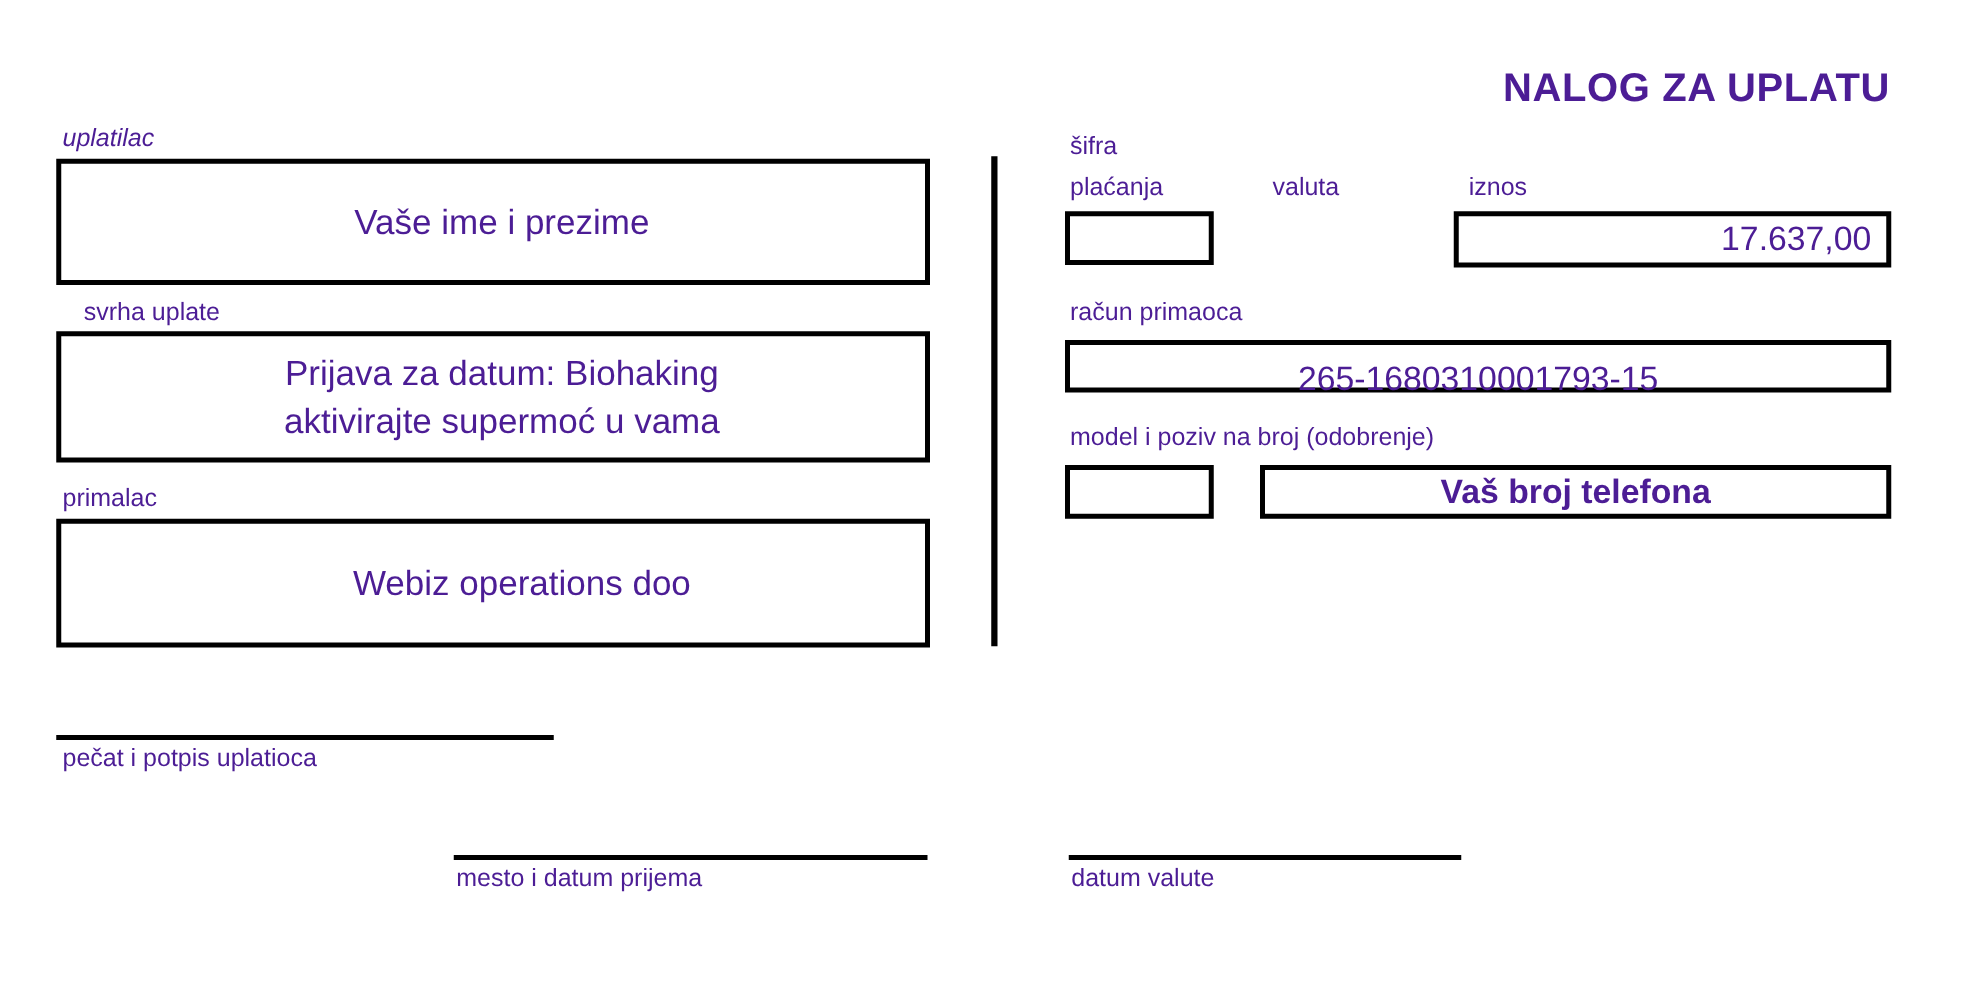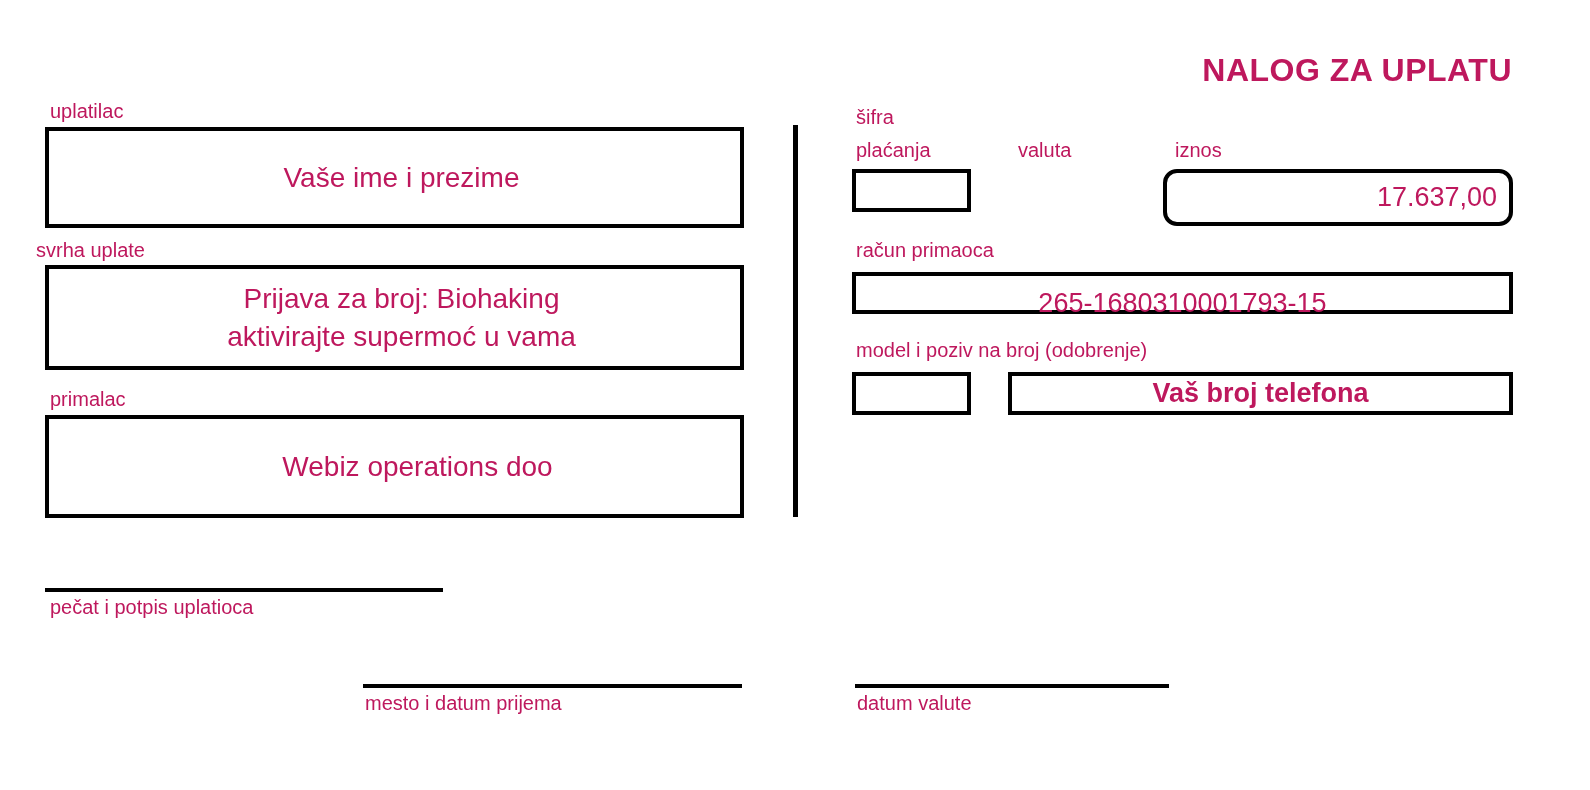--- a/index.html
+++ b/index.html
@@ -6,21 +6,21 @@
     margin: 0;
     padding: 0;
     background: #ffffff;
   }
   #page {
     position: relative;
     width: 1590px;
     height: 790px;
     background: #ffffff;
     font-family: "Liberation Sans", sans-serif;
-    color: #be185d;
+    color: #4c1d95;
     overflow: hidden;
   }
   .abs { position: absolute; }
 
   
   .form-title {
     font-size: 32px;
     font-weight: bold;
     letter-spacing: 0.5px;
     white-space: nowrap;
@@ -82,31 +82,31 @@
 </style>
 </head>
 <body>
 
 <div id="page">
 
   <div class="abs form-title" style="left:1020px; top:52px; width:492px;">NALOG ZA UPLATU</div>
 
   <div class="abs v-divider" style="left:793px; top:125px; height:392px;"></div>
 
-  <div class="abs label" style="left:50px; top:100px;">uplatilac</div>
+  <div class="abs label" style="left:50px; top:100px;font-style:italic;">uplatilac</div>
   <div class="abs box" style="left:45px; top:127px; width:699px; height:101px;">
     <div class="box-inner">
       <div class="val val-left pad-left">Vaše ime i prezime</div>
     </div>
   </div>
 
-  <div class="abs label" style="left:36px; top:239px;">svrha uplate</div>
+  <div class="abs label" style="left:67px; top:239px;">svrha uplate</div>
   <div class="abs box" style="left:45px; top:265px; width:699px; height:105px;">
     <div class="box-inner two-line">
-      <div class="val val-left pad-left">Prijava za broj: Biohaking</div>
+      <div class="val val-left pad-left">Prijava za datum: Biohaking</div>
       <div class="val val-left pad-left">aktivirajte supermoć u vama</div>
     </div>
   </div>
 
   <div class="abs label" style="left:50px; top:388px;">primalac</div>
   <div class="abs box" style="left:45px; top:415px; width:699px; height:103px;padding-left:32px;">
     <div class="box-inner">
       <div class="val val-left pad-left">Webiz operations doo</div>
     </div>
   </div>
@@ -115,21 +115,21 @@
   <div class="abs label" style="left:856px; top:139px;">plaćanja</div>
   <div class="abs box" style="left:852px; top:169px; width:119px; height:43px;">
     <div class="box-inner">
       <div class="val val-center" style="font-size:24px;"></div>
     </div>
   </div>
 
   <div class="abs label" style="left:1018px; top:139px;">valuta</div>
 
   <div class="abs label" style="left:1175px; top:139px;">iznos</div>
-  <div class="abs box" style="left:1163px; top:169px; width:350px; height:57px;border-radius:14px;">
+  <div class="abs box" style="left:1163px; top:169px; width:350px; height:45px;">
     <div class="box-inner">
       <div class="val val-right pad-right" style="font-size:27px;">17.637,00</div>
     </div>
   </div>
 
   <div class="abs label" style="left:856px; top:239px;">račun primaoca</div>
   <div class="abs box" style="left:852px; top:272px; width:661px; height:42px;">
     <div class="box-inner">
       <div class="val val-center" style="font-size:27px;margin-top:20px;">265-1680310001793-15</div>
     </div>

